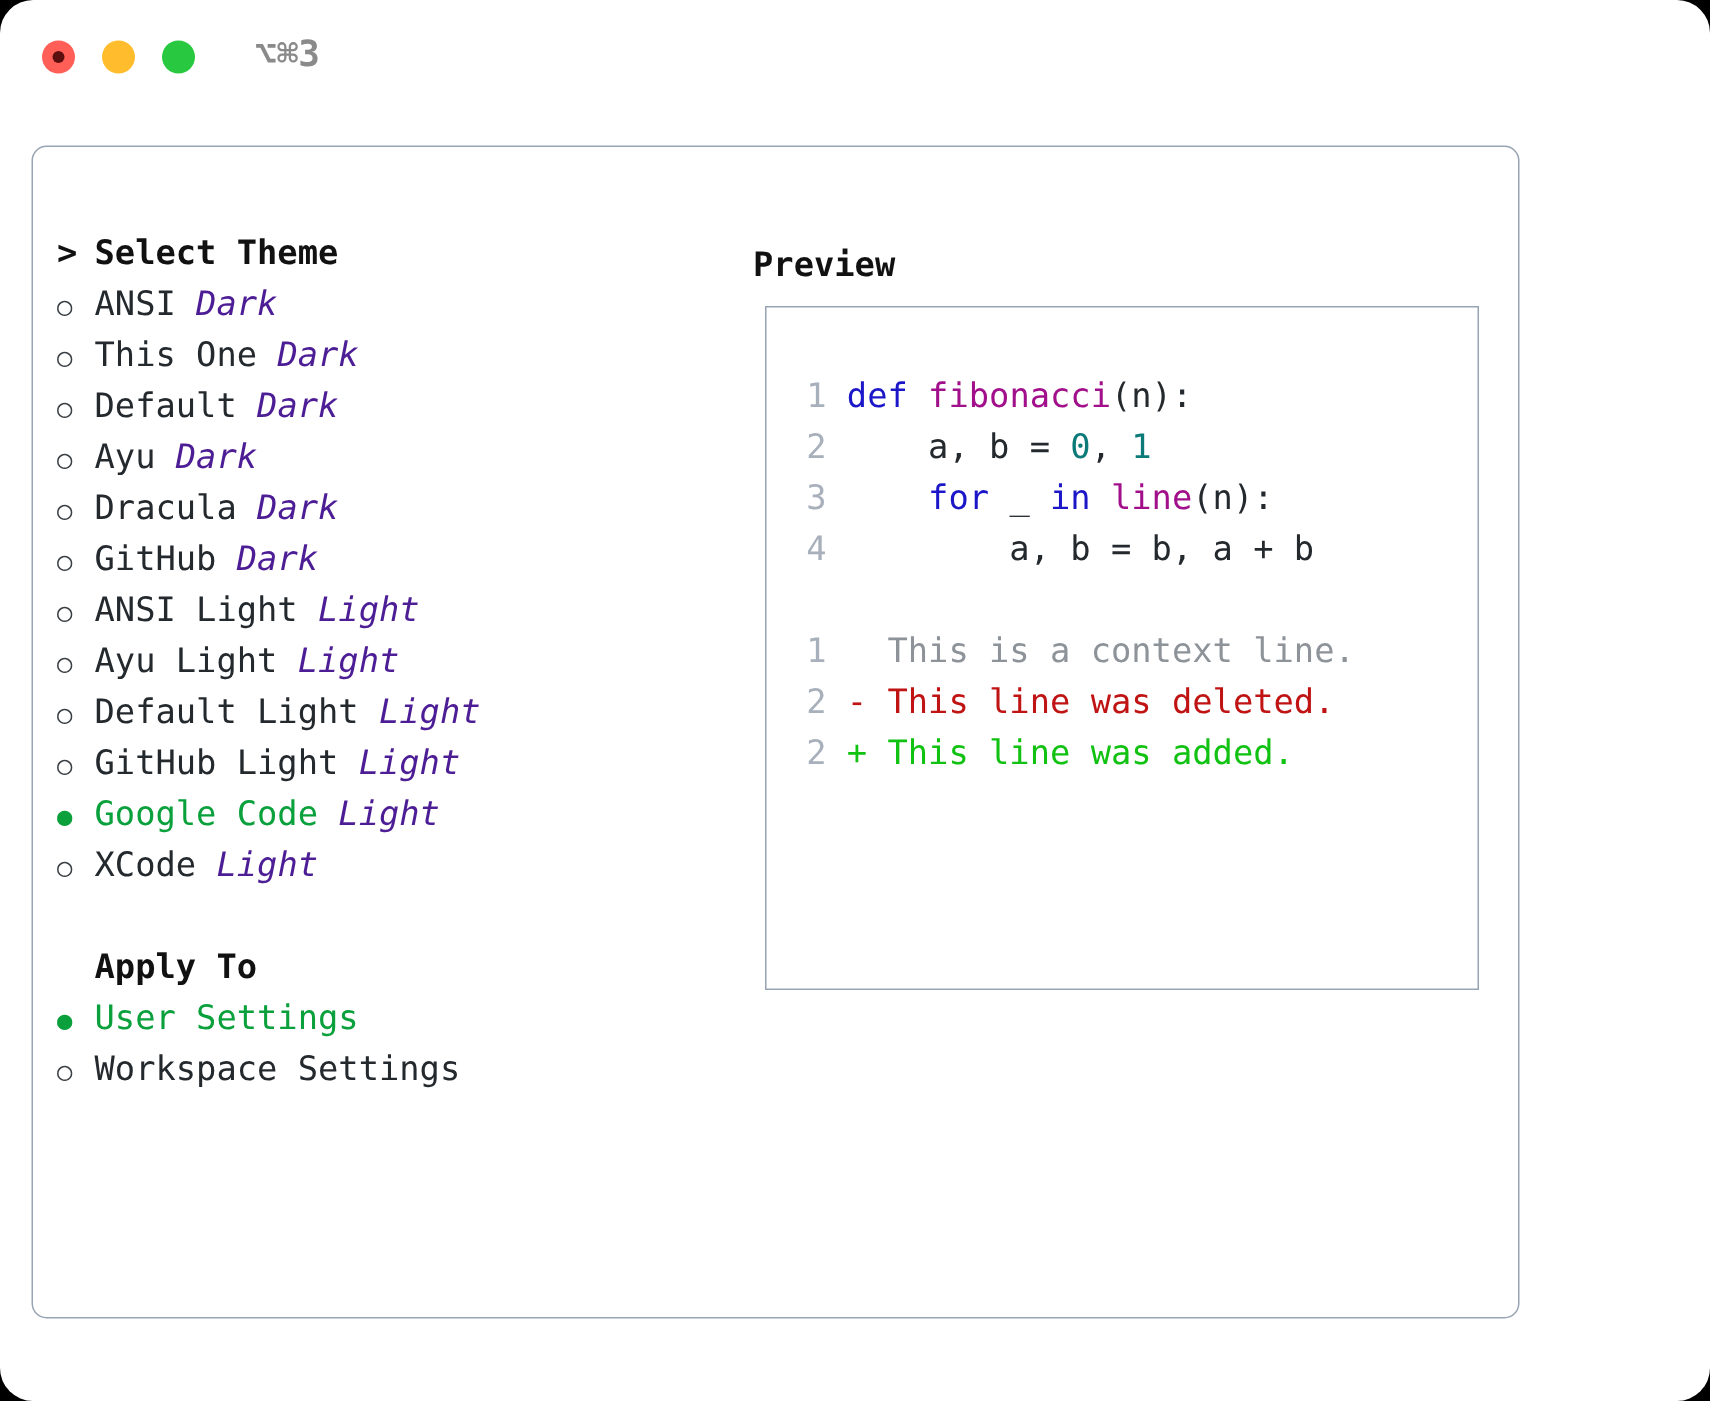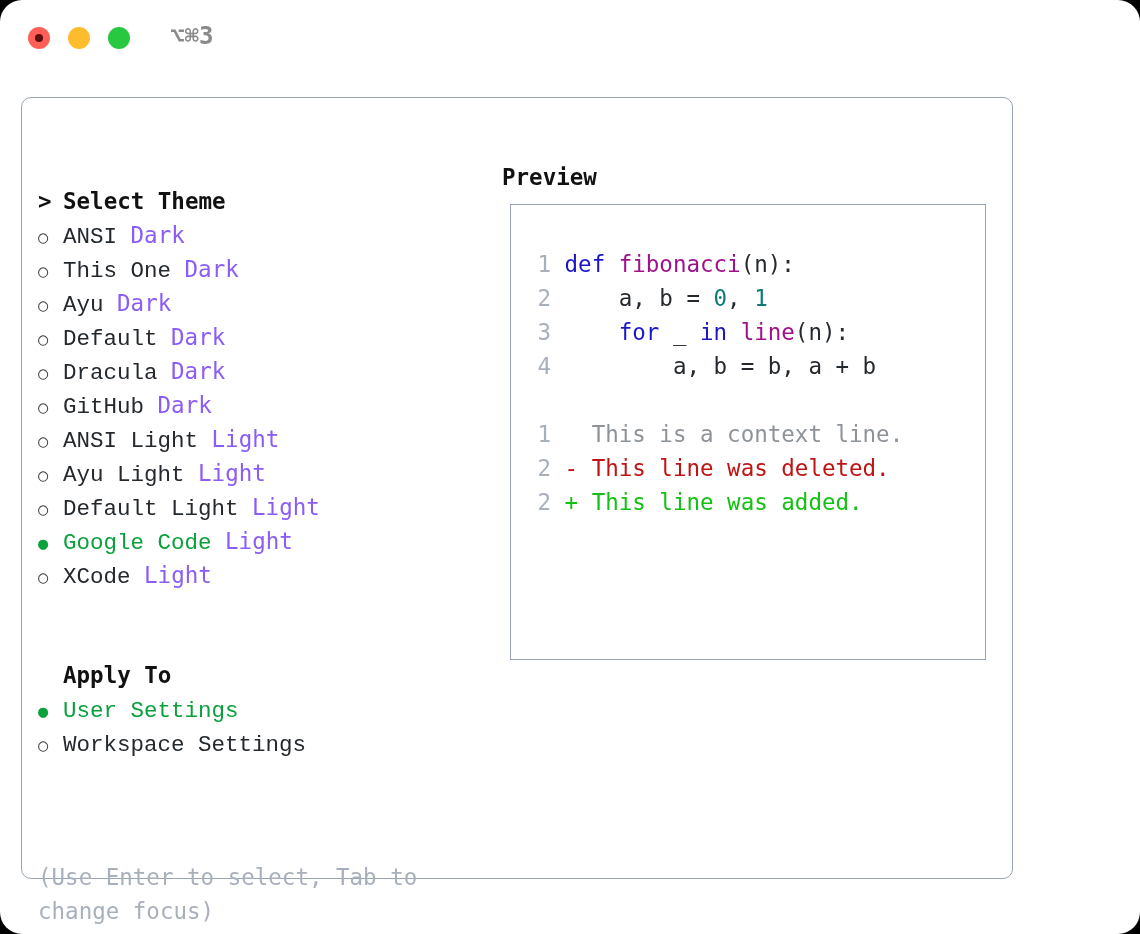--- a/index.html
+++ b/index.html
@@ -82,40 +82,39 @@
   .row {
     height: 34px;
     line-height: 34px;
     font-size: 22.5px;
     white-space: pre;
     color: #24292e;
   }
   .section-head {
     font-weight: bold;
     color: #111111;
-    margin-top: 32px;
   }
   .marker {
     display: inline-block;
     width: 25px;
     white-space: pre;
   }
   .bullet-empty::before {
     content: "\25CB";
     font-size: 17px;
     color: #3a3f44;
   }
   .bullet-filled::before {
     content: "\25CF";
     font-size: 17px;
     color: #0aa03c;
   }
-  .theme-name { color: #24292e; font-family: Liberation Mono, monospace; }
+  .theme-name { color: #24292e; }
   .theme-name.sel { color: #0aa03c; }
-  .theme-variant { color: #8b5cf6; }
+  .theme-variant { color: #4c1d95; font-style: italic; }
 
   #hint {
     position: absolute;
     left: 16px;
     top: 762px;
     width: 430px;
     font-size: 22.5px;
     line-height: 34px;
     color: #a8b0bb;
     white-space: pre-wrap;
@@ -185,42 +184,42 @@
   </div>
 
   <div id="panel">
 
     <div id="left-col">
       <div class="row section-head"><span class="marker">&gt;</span><span>Select Theme</span></div>
 
       <div id="theme-list">
           <div class="row"><span class="marker bullet-empty"></span><span class="theme-name">ANSI</span><span> </span><span class="theme-variant">Dark</span></div>
           <div class="row"><span class="marker bullet-empty"></span><span class="theme-name">This One</span><span> </span><span class="theme-variant">Dark</span></div>
+          <div class="row"><span class="marker bullet-empty"></span><span class="theme-name">Default</span><span> </span><span class="theme-variant">Dark</span></div>
           <div class="row"><span class="marker bullet-empty"></span><span class="theme-name">Ayu</span><span> </span><span class="theme-variant">Dark</span></div>
-          <div class="row"><span class="marker bullet-empty"></span><span class="theme-name">Default</span><span> </span><span class="theme-variant">Dark</span></div>
           <div class="row"><span class="marker bullet-empty"></span><span class="theme-name">Dracula</span><span> </span><span class="theme-variant">Dark</span></div>
           <div class="row"><span class="marker bullet-empty"></span><span class="theme-name">GitHub</span><span> </span><span class="theme-variant">Dark</span></div>
           <div class="row"><span class="marker bullet-empty"></span><span class="theme-name">ANSI Light</span><span> </span><span class="theme-variant">Light</span></div>
           <div class="row"><span class="marker bullet-empty"></span><span class="theme-name">Ayu Light</span><span> </span><span class="theme-variant">Light</span></div>
           <div class="row"><span class="marker bullet-empty"></span><span class="theme-name">Default Light</span><span> </span><span class="theme-variant">Light</span></div>
+          <div class="row"><span class="marker bullet-empty"></span><span class="theme-name">GitHub Light</span><span> </span><span class="theme-variant">Light</span></div>
           <div class="row"><span class="marker bullet-filled"></span><span class="theme-name sel">Google Code</span><span> </span><span class="theme-variant">Light</span></div>
           <div class="row"><span class="marker bullet-empty"></span><span class="theme-name">XCode</span><span> </span><span class="theme-variant">Light</span></div>
         </div>
 
       <div class="gap"></div>
 
       <div class="row section-head"><span class="marker"> </span><span>Apply To</span></div>
 
       <div id="apply-list">
           <div class="row"><span class="marker bullet-filled"></span><span class="theme-name sel">User Settings</span></div>
           <div class="row"><span class="marker bullet-empty"></span><span class="theme-name">Workspace Settings</span></div>
         </div>
     </div>
 
-    <div id="hint">(Use Enter to select, Tab to change focus)</div>
 
     <div id="preview-label">Preview</div>
 
     <div id="preview-box">
       <div id="code">
         <div id="code-lines">
             <div class="code-line"><span class="lineno">1</span><span> </span><span class="tok-kw">def</span><span class="tok-txt"> </span><span class="tok-fn">fibonacci</span><span class="tok-txt">(n):</span></div>
             <div class="code-line"><span class="lineno">2</span><span> </span><span class="tok-txt">    a, b = </span><span class="tok-num">0</span><span class="tok-txt">, </span><span class="tok-num">1</span></div>
             <div class="code-line"><span class="lineno">3</span><span> </span><span class="tok-txt">    </span><span class="tok-kw">for</span><span class="tok-txt"> _ </span><span class="tok-kw">in</span><span class="tok-txt"> </span><span class="tok-fn">line</span><span class="tok-txt">(n):</span></div>
             <div class="code-line"><span class="lineno">4</span><span> </span><span class="tok-txt">        a, b = b, a + b</span></div>

